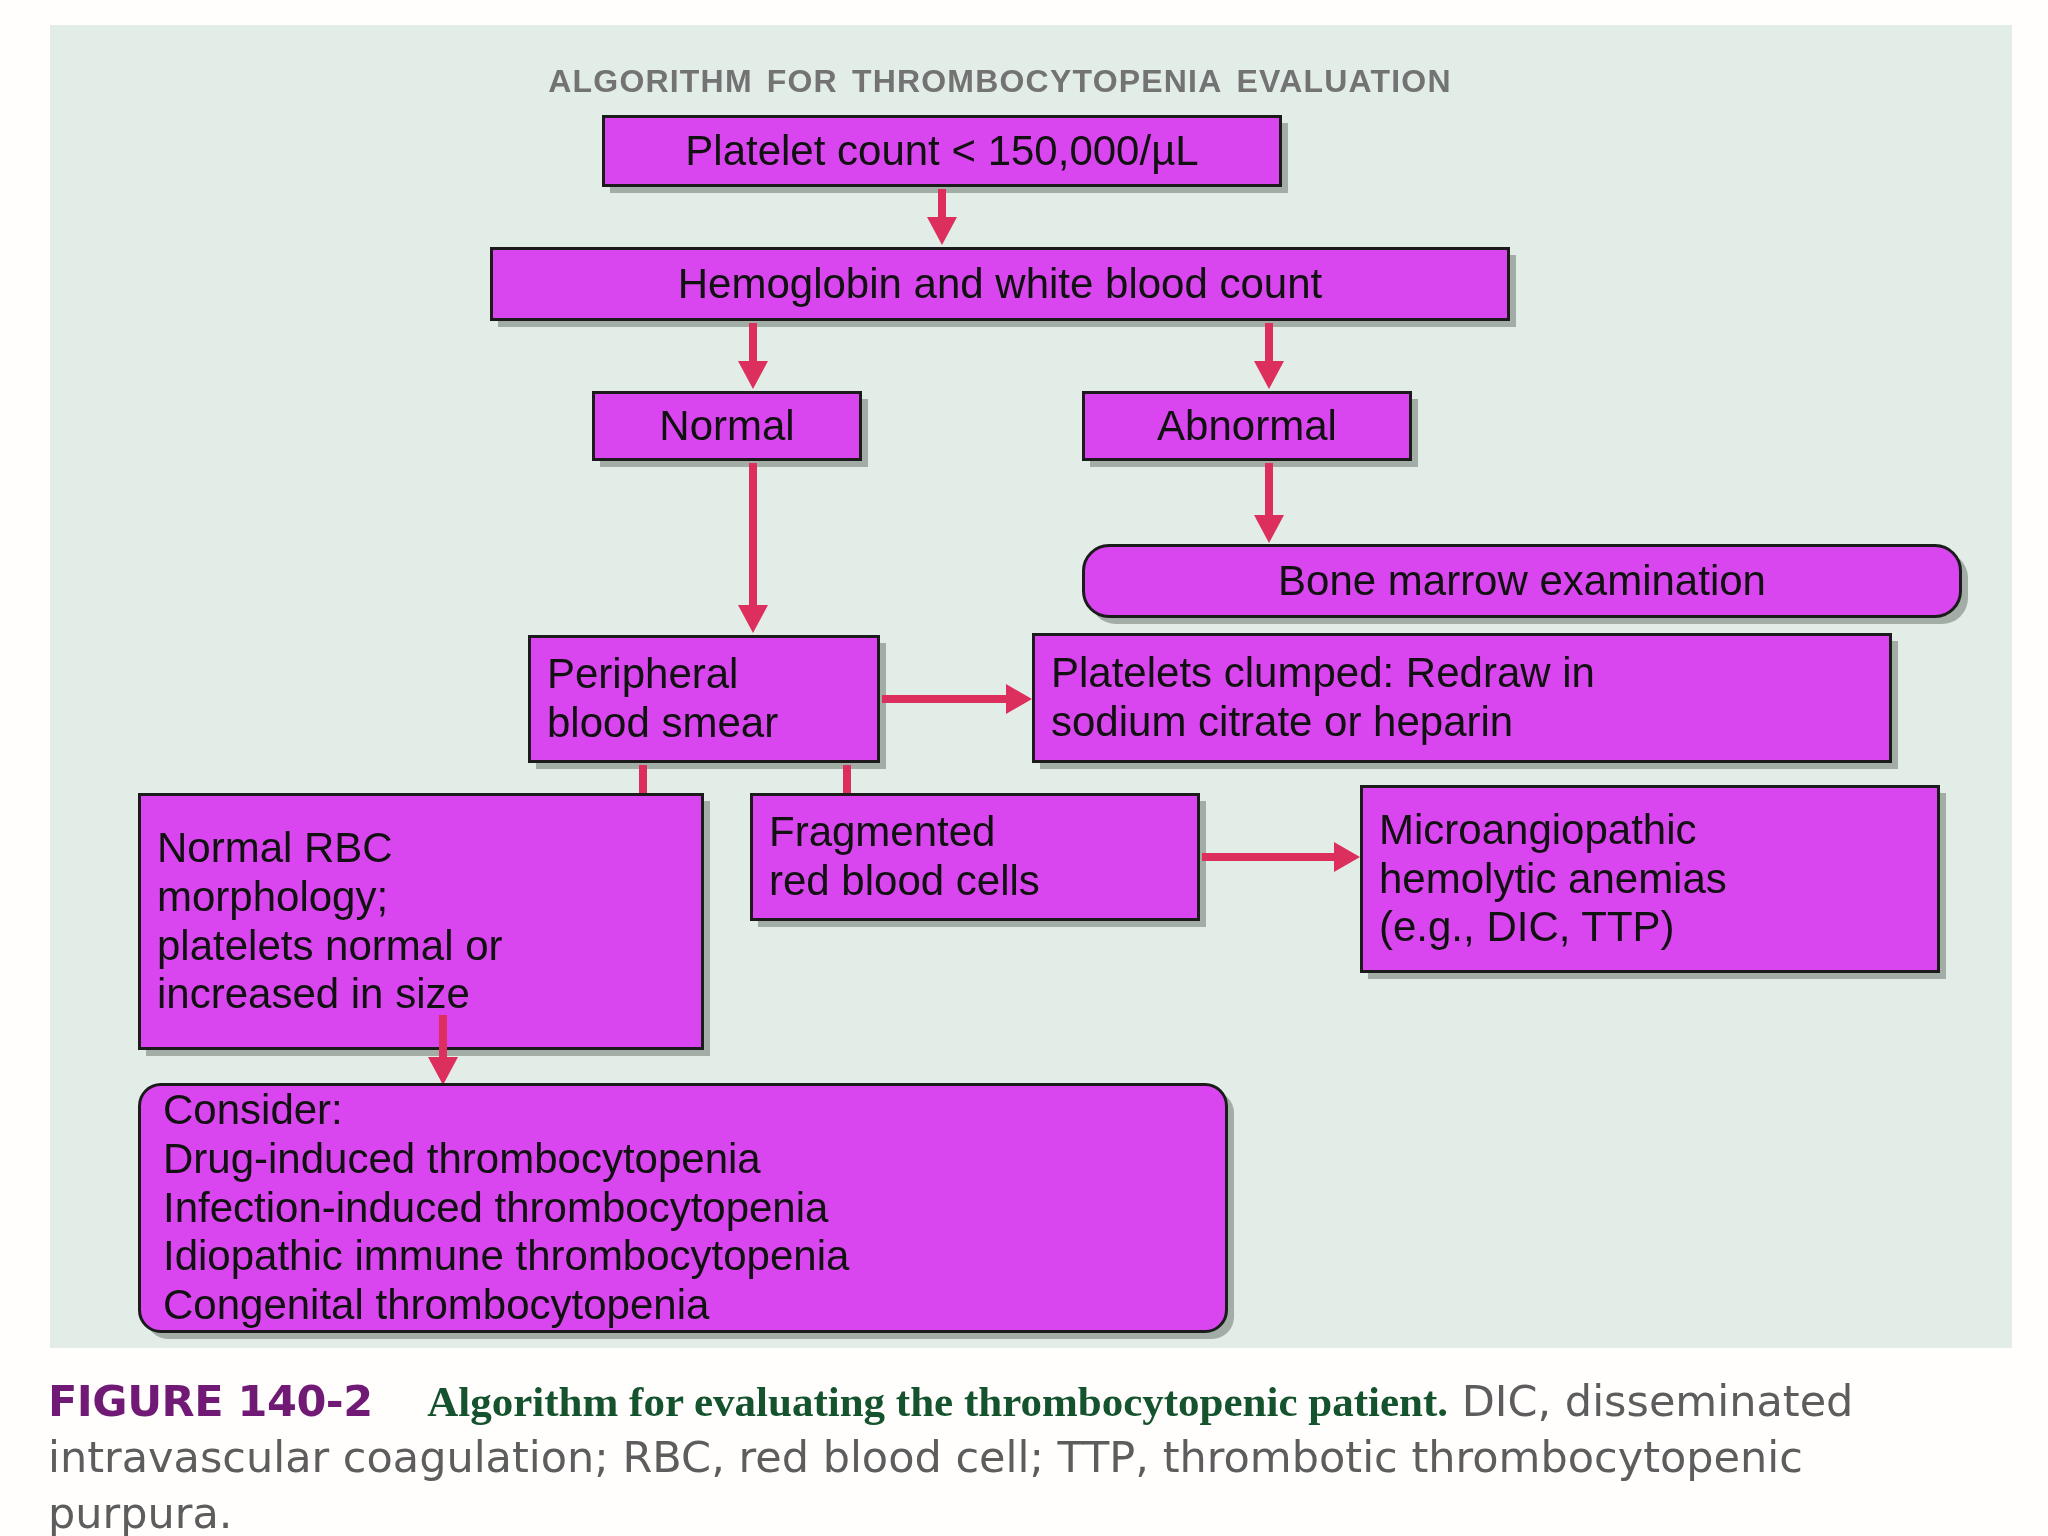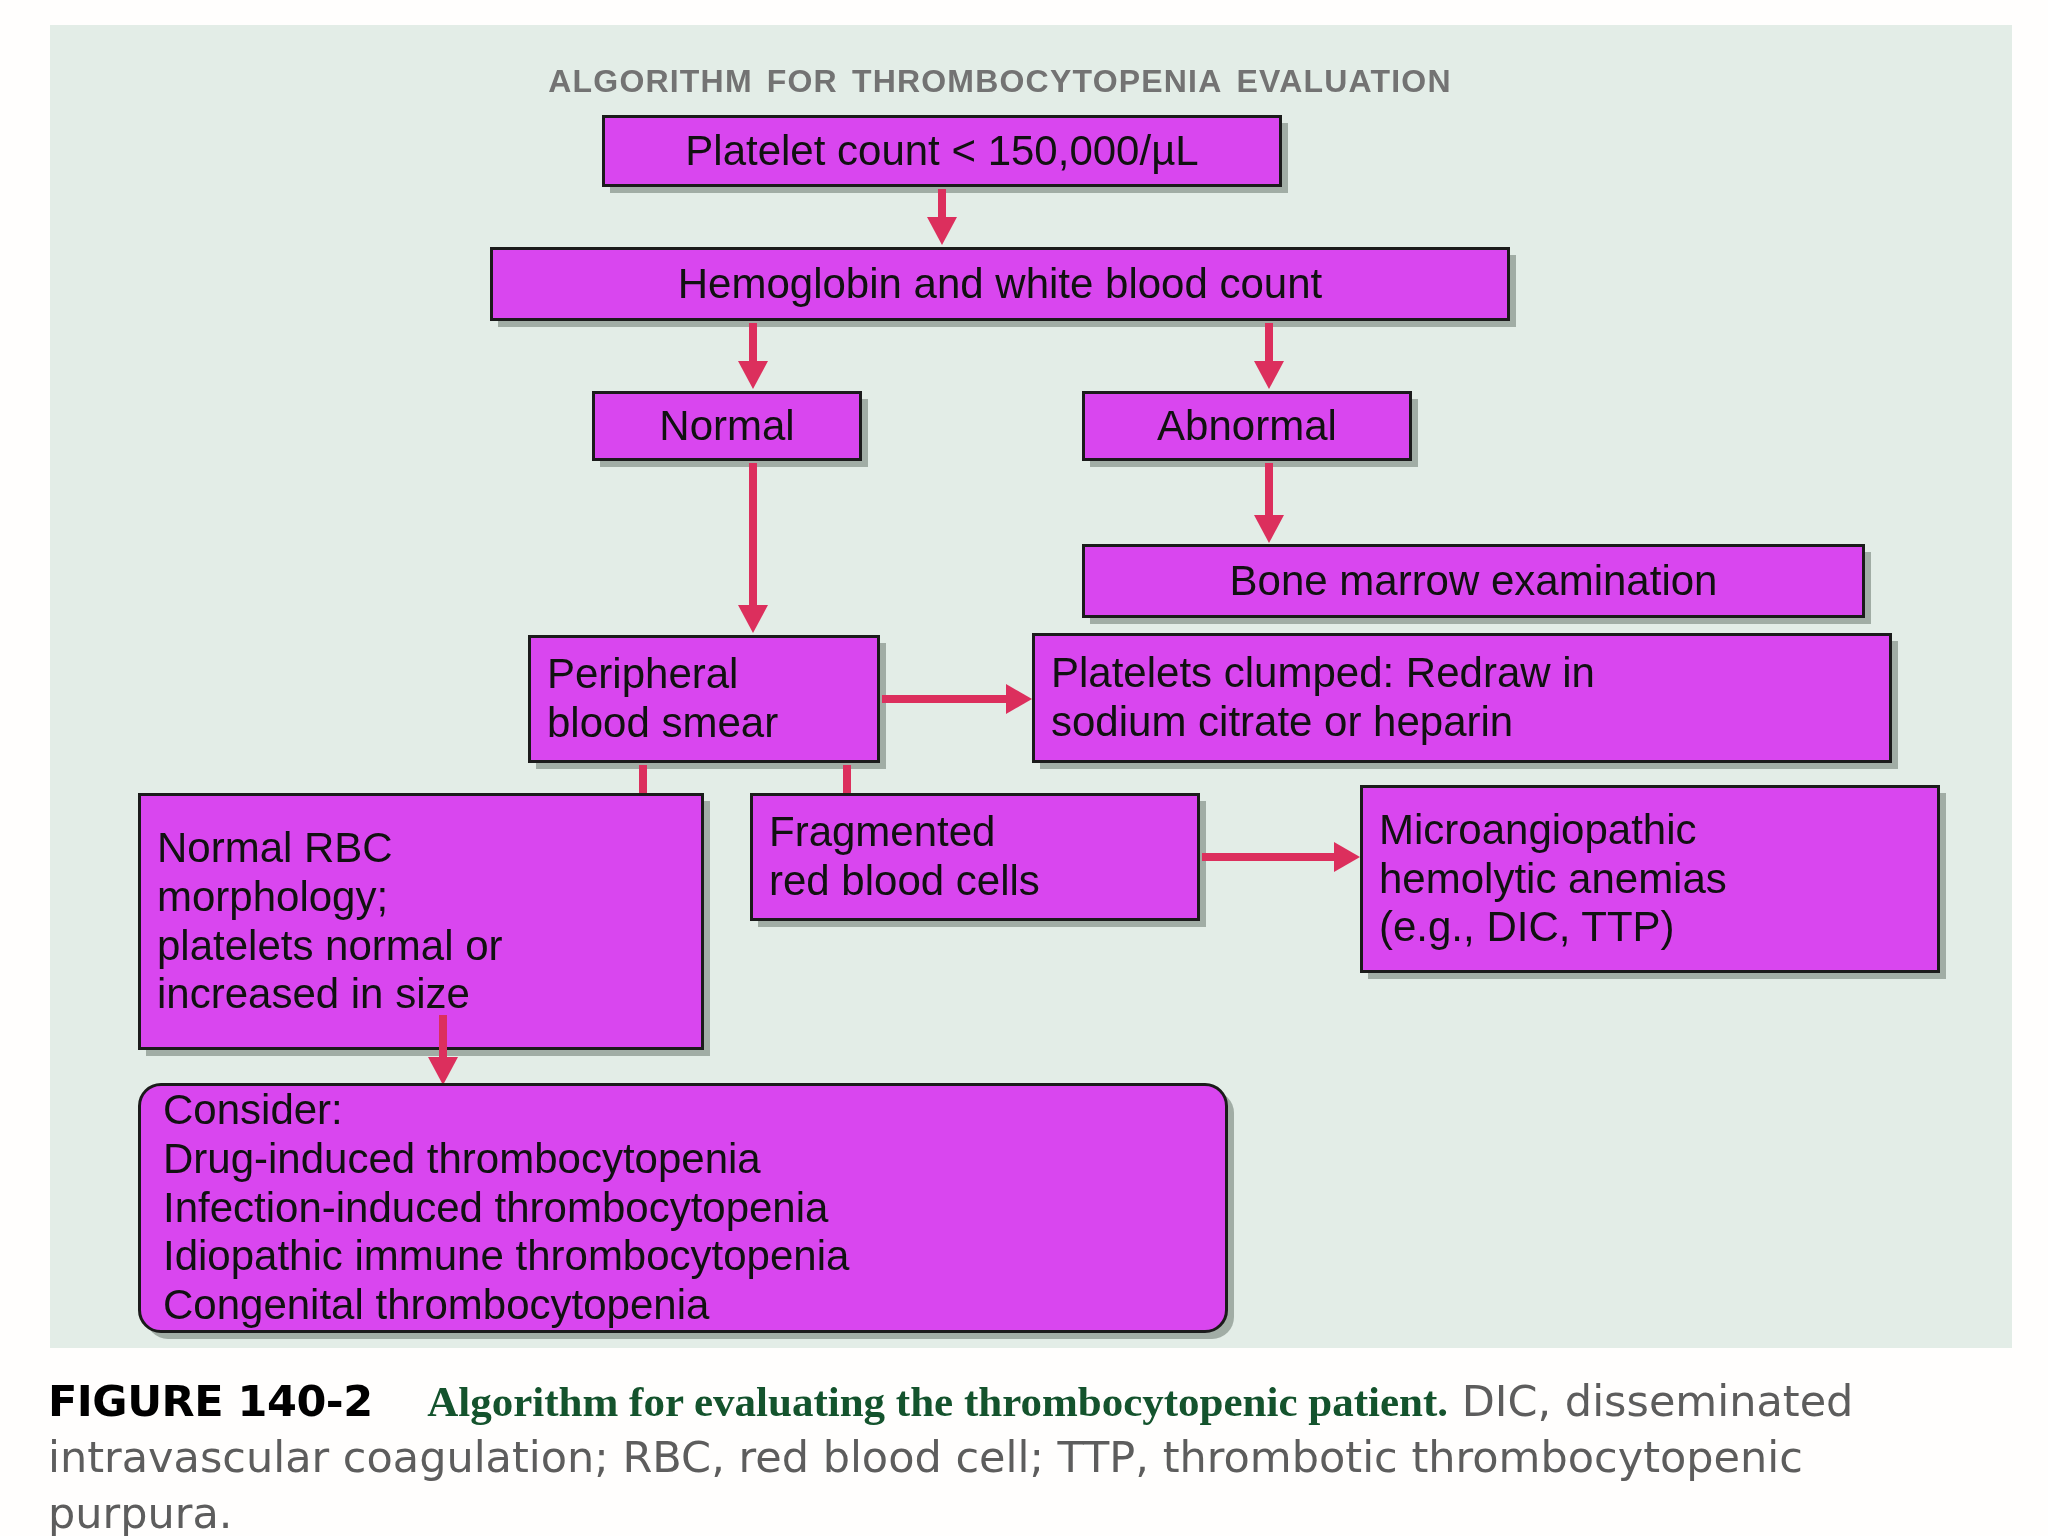--- a/index.html
+++ b/index.html
@@ -81,21 +81,21 @@
   
   #caption{
     position:absolute;
     left:48px; top:1374px;
     width:1930px;
     font-size:43px;
     line-height:1.30;
     color:#5d5d5d;
     font-family:"DejaVu Sans","Liberation Sans",sans-serif;
   }
-  #caption .fignum{color:#000000;font-weight:bold;letter-spacing:-.5px;}
+  #caption .fignum{color:#701a75;font-weight:bold;letter-spacing:-.5px;}
   #caption .lead{color:#14532d;font-weight:bold;font-family:Liberation Serif, serif;}
 </style>
 </head>
 <body>
 
 <div id="panel">
 
   <div id="title">Algorithm for Thrombocytopenia Evaluation</div>
 
   <div class="box center" style="left:552px;top:90px;width:680px;height:72px;">
@@ -127,21 +127,21 @@
 
   <div class="box center" style="left:1032px;top:366px;width:330px;height:70px;">
     <span class="txt">Abnormal</span>
   </div>
 
   <div class="arrow-v" style="left:1204px;top:438px;height:80px;">
     <div class="stem"></div>
     <div class="head"></div>
   </div>
 
-  <div class="box center" style="left:1032px;top:519px;width:783px;height:74px;">
+  <div class="box center" style="left:1032px;top:519px;width:880px;height:74px;border-radius:27px;">
     <span class="txt">Bone marrow examination</span>
   </div>
 
   <div class="arrow-v" style="left:688px;top:438px;height:170px;">
     <div class="stem"></div>
     <div class="head"></div>
   </div>
 
   <div class="box left" style="left:478px;top:610px;width:352px;height:128px;">
     <span class="txt">Peripheral

